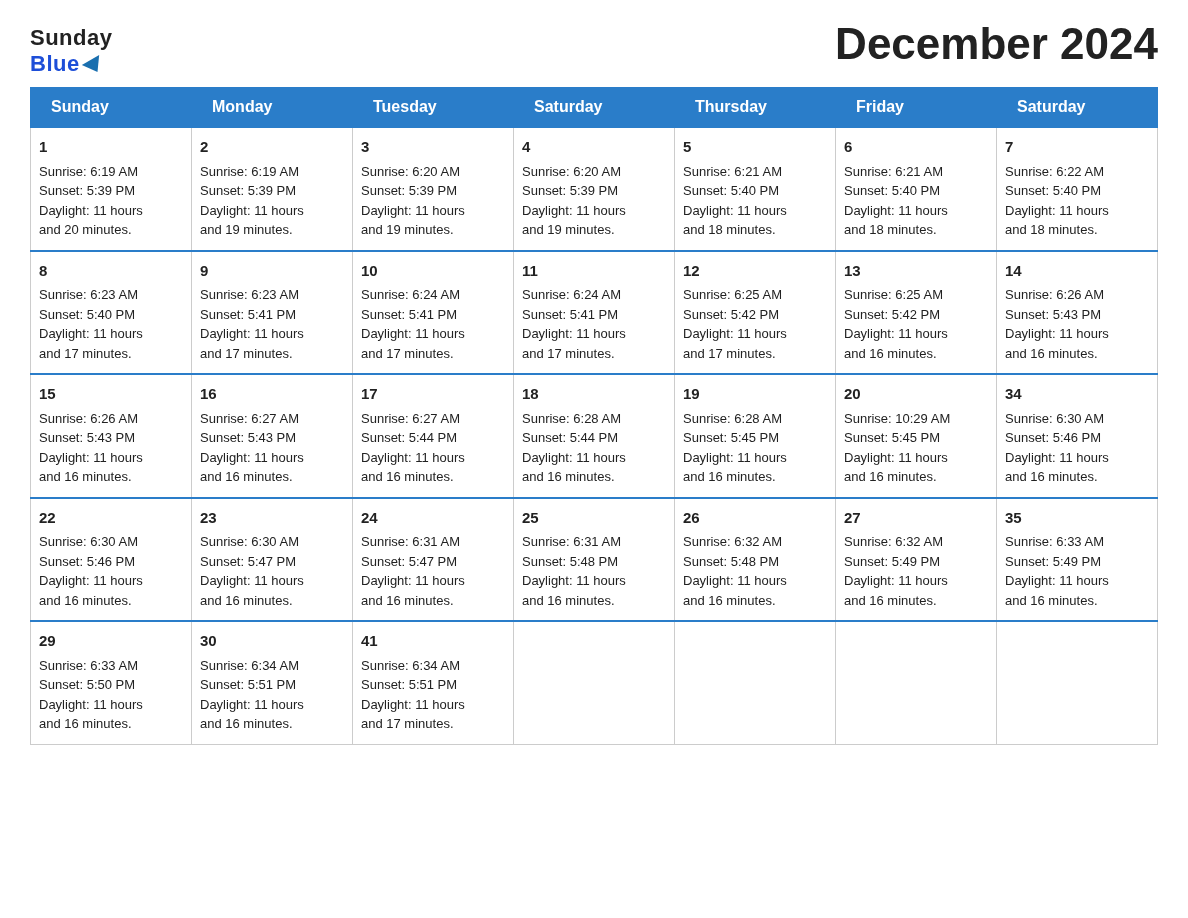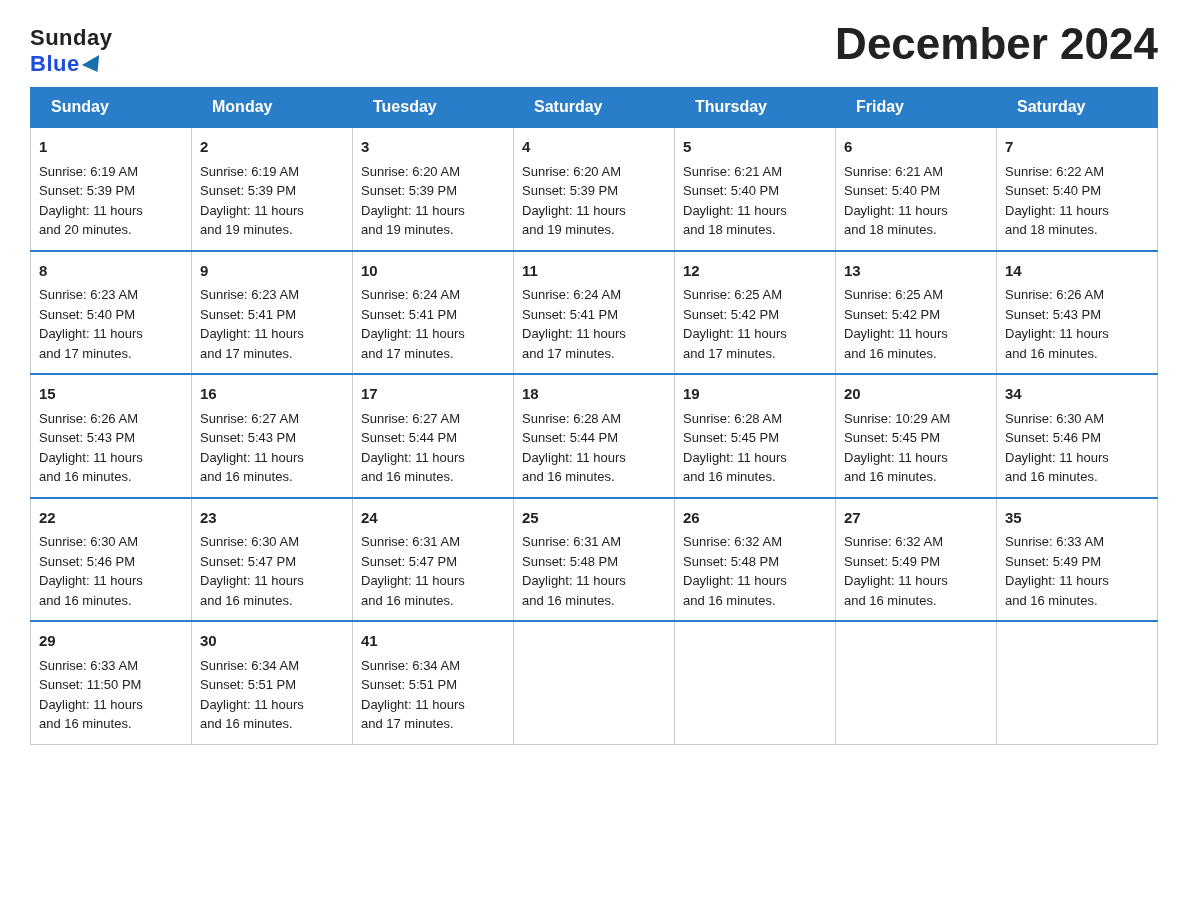--- a/index.html
+++ b/index.html
@@ -329,21 +329,21 @@
           <span style="display: block;">Sunrise: 6:33 AM</span>
           <span style="display: block;">Sunset: 5:49 PM</span>
           <span style="display: block;">Daylight: 11 hours</span>
           <span style="display: block;">and 16 minutes.</span>
         </td>
       </tr>
       <tr>
         <td>
           <span class="day-number">29</span>
           <span style="display: block;">Sunrise: 6:33 AM</span>
-          <span style="display: block;">Sunset: 11:50 PM</span>
+          <span style="display: block;">Sunset: 5:50 PM</span>
           <span style="display: block;">Daylight: 11 hours</span>
           <span style="display: block;">and 16 minutes.</span>
         </td>
         <td>
           <span class="day-number">30</span>
           <span style="display: block;">Sunrise: 6:34 AM</span>
           <span style="display: block;">Sunset: 5:51 PM</span>
           <span style="display: block;">Daylight: 11 hours</span>
           <span style="display: block;">and 16 minutes.</span>
         </td>

